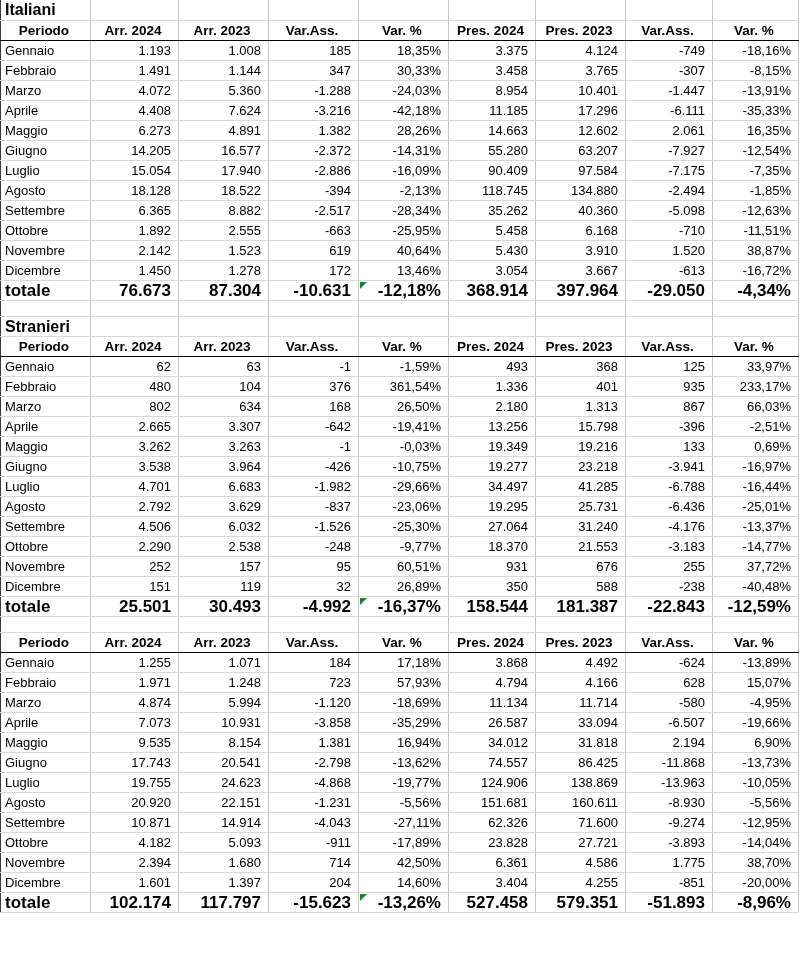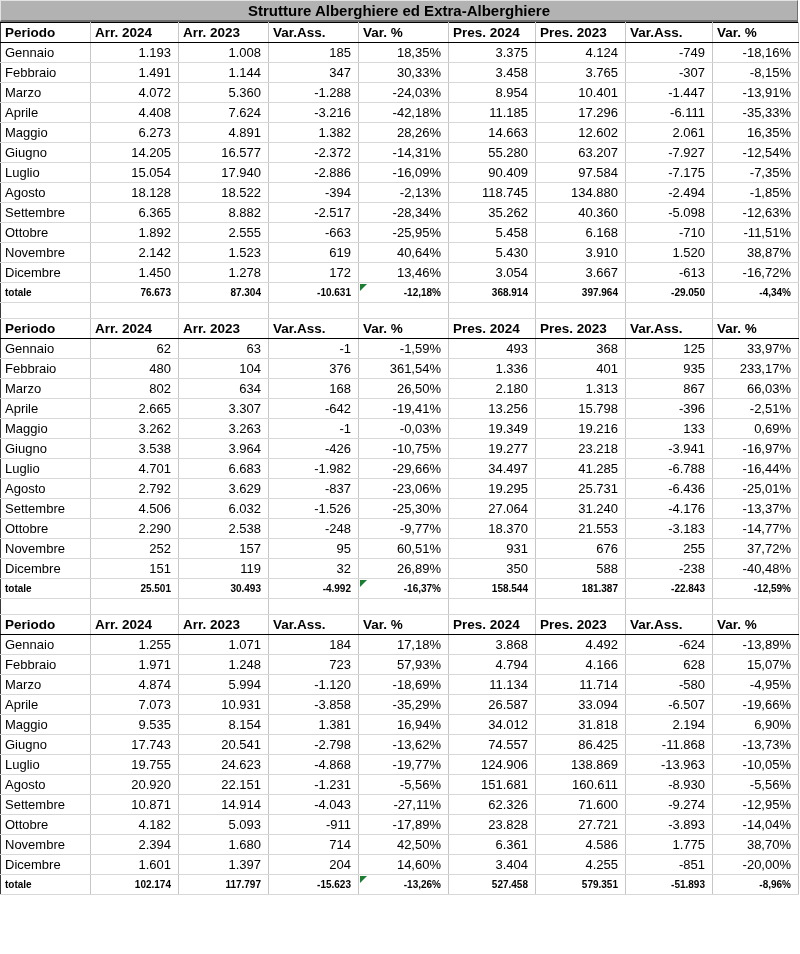--- a/index.html
+++ b/index.html
@@ -18,57 +18,67 @@
   }
   table.grid td{
     box-sizing:border-box;height:20px;padding:0 7px 0 4px;
     font-size:13px;line-height:19px;white-space:nowrap;overflow:hidden;
     border-right:1px solid #c6c6c6;border-bottom:1px solid #d8d8d8;
     position:relative;background:#fff;
   }
   td.num{text-align:right;}
   td.label{text-align:left;}
   tr.colhead td{
-    font-weight:bold;font-size:13.5px;
+    font-weight:bold;font-size:13.5px;text-align:center;
     border-top:1px solid #000;border-bottom:1px solid #000;
   }
   tr.section-title td{
     border-bottom:1px solid #d8d8d8;
   }
   tr.section-title td:first-child{
     font-weight:bold;font-size:16px;line-height:19px;
   }
   tr.total td{
-    font-weight:bold;font-size:10px;
+    font-weight:bold;font-size:17px;
     border-top:1px solid #000;
   }
   tr.gap td{height:16px;line-height:15px;}
   .flag{
     position:absolute;top:1px;left:1px;width:0;height:0;
     border-top:7px solid #1d7d33;border-right:7px solid transparent;
   }
 </style>
 </head>
 <body>
 
 <div class="sheet">
-  <div class="title-bar">Strutture Alberghiere ed Extra-Alberghiere</div>
   <table class="grid">
     <colgroup>
       <col style="width:90px">
         <col style="width:88px">
         <col style="width:90px">
       <col style="width:90px">
         <col style="width:90px">
         <col style="width:87px">
       <col style="width:90px">
         <col style="width:87px">
         <col style="width:86px">
     </colgroup>
     <tbody id="tbody">
+        <tr class="section-title">
+          <td class="label">Italiani</td>
+          <td></td>
+          <td></td>
+          <td></td>
+          <td></td>
+          <td></td>
+          <td></td>
+          <td></td>
+          <td></td>
+        </tr>
         <tr class="colhead">
           <td>Periodo</td>
           <td>Arr. 2024</td>
           <td>Arr. 2023</td>
           <td>Var.Ass.</td>
           <td>Var. %</td>
           <td>Pres. 2024</td>
           <td>Pres. 2023</td>
           <td>Var.Ass.</td>
           <td>Var. %</td>
@@ -220,20 +230,31 @@
           <td></td>
           <td></td>
           <td></td>
           <td></td>
           <td></td>
           <td></td>
           <td></td>
           <td></td>
           <td></td>
         </tr>
+        <tr class="section-title">
+          <td class="label">Stranieri</td>
+          <td></td>
+          <td></td>
+          <td></td>
+          <td></td>
+          <td></td>
+          <td></td>
+          <td></td>
+          <td></td>
+        </tr>
         <tr class="colhead">
           <td>Periodo</td>
           <td>Arr. 2024</td>
           <td>Arr. 2023</td>
           <td>Var.Ass.</td>
           <td>Var. %</td>
           <td>Pres. 2024</td>
           <td>Pres. 2023</td>
           <td>Var.Ass.</td>
           <td>Var. %</td>

